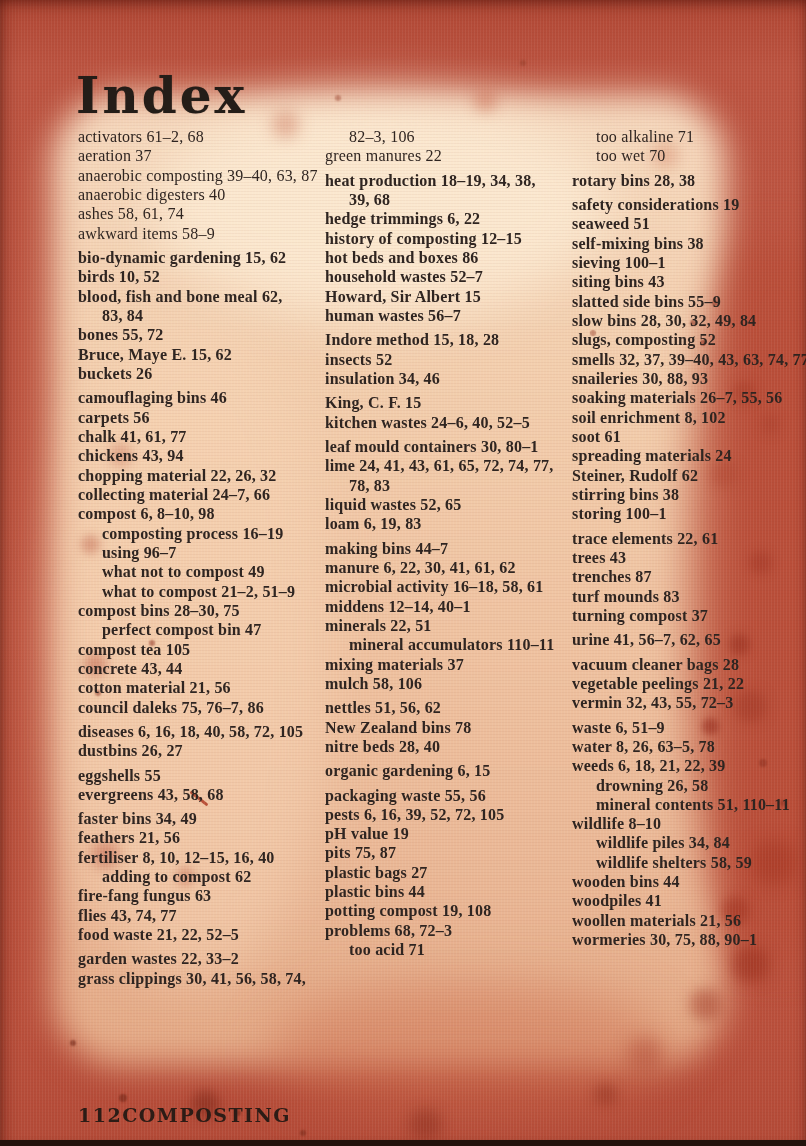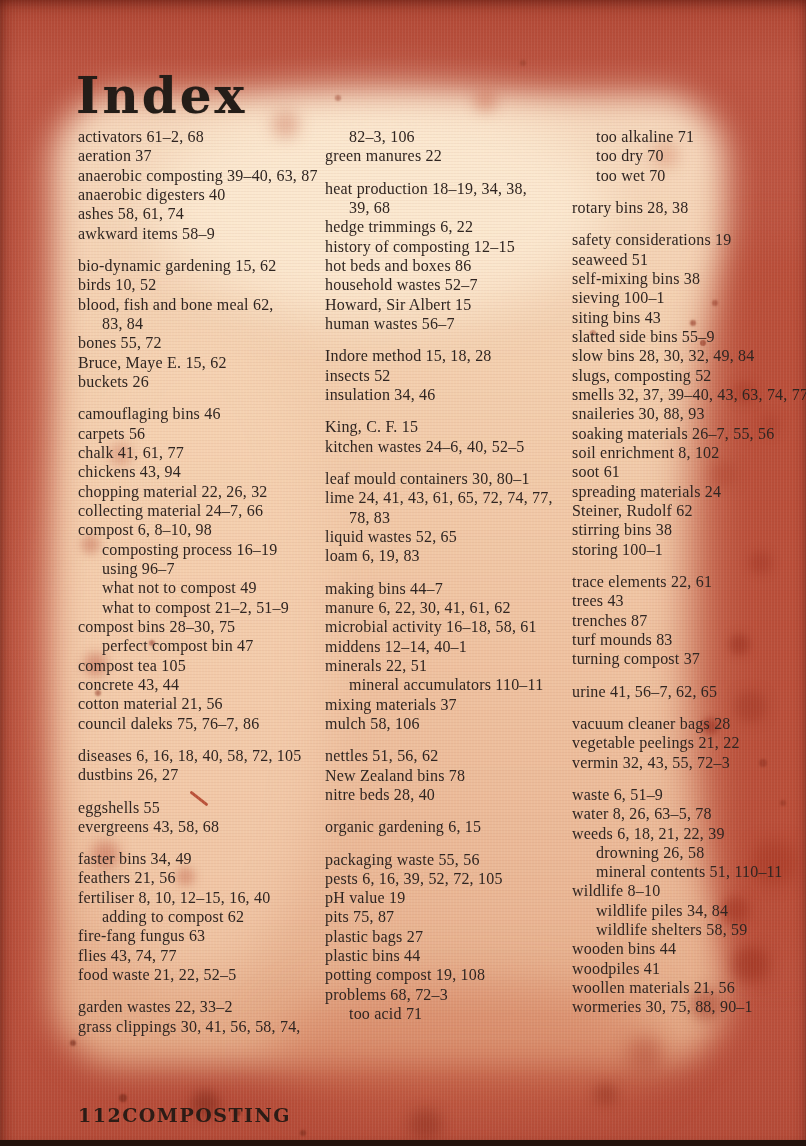--- a/index.html
+++ b/index.html
@@ -62,21 +62,21 @@
   
   .title {
     position:absolute; left:76px; top:66px; z-index:5; margin:0;
     font-family:"DejaVu Serif", serif; font-weight:700; font-size:50px; letter-spacing:3px;
     color:#241d18; text-shadow:0 0 1px rgba(60,40,30,.4);text-align:right;
   }
   .col { position:absolute; top:127px; z-index:5; color:#2f2521; font-size:16px; line-height:19.33px; }
   .col-1 { left:78px; width:246px; }
   .col-2 { left:325px; width:246px; }
   .col-3 { left:572px; width:230px; }
-  .group + .group { margin-top:13px; }
+  .group + .group { margin-top:5px;font-weight:bold; }
   .entry { white-space:nowrap; letter-spacing:.2px; }
   .entry.indent { padding-left:24px; }
   .footer {
     position:absolute; left:78px; top:1104px; z-index:5; display:flex; 
     font-family:"DejaVu Serif", serif; font-weight:700; font-size:19px; letter-spacing:1.5px; color:#2c1c16;
   }
 </style>
 </head>
 <body>
 
@@ -210,21 +210,20 @@
         <div class="entry">plastic bags 27</div>
         <div class="entry">plastic bins 44</div>
         <div class="entry">potting compost 19, 108</div>
         <div class="entry">problems 68, 72–3</div>
         <div class="entry indent">too acid 71</div>
       </div>
     </div>
   <div class="col col-3" id="col-3">
       <div class="group">
         <div class="entry indent">too alkaline 71</div>
-        <div class="entry indent">too dry 70</div>
         <div class="entry indent">too wet 70</div>
       </div>
       <div class="group">
         <div class="entry">rotary bins 28, 38</div>
       </div>
       <div class="group">
         <div class="entry">safety considerations 19</div>
         <div class="entry">seaweed 51</div>
         <div class="entry">self-mixing bins 38</div>
         <div class="entry">sieving 100–1</div>

